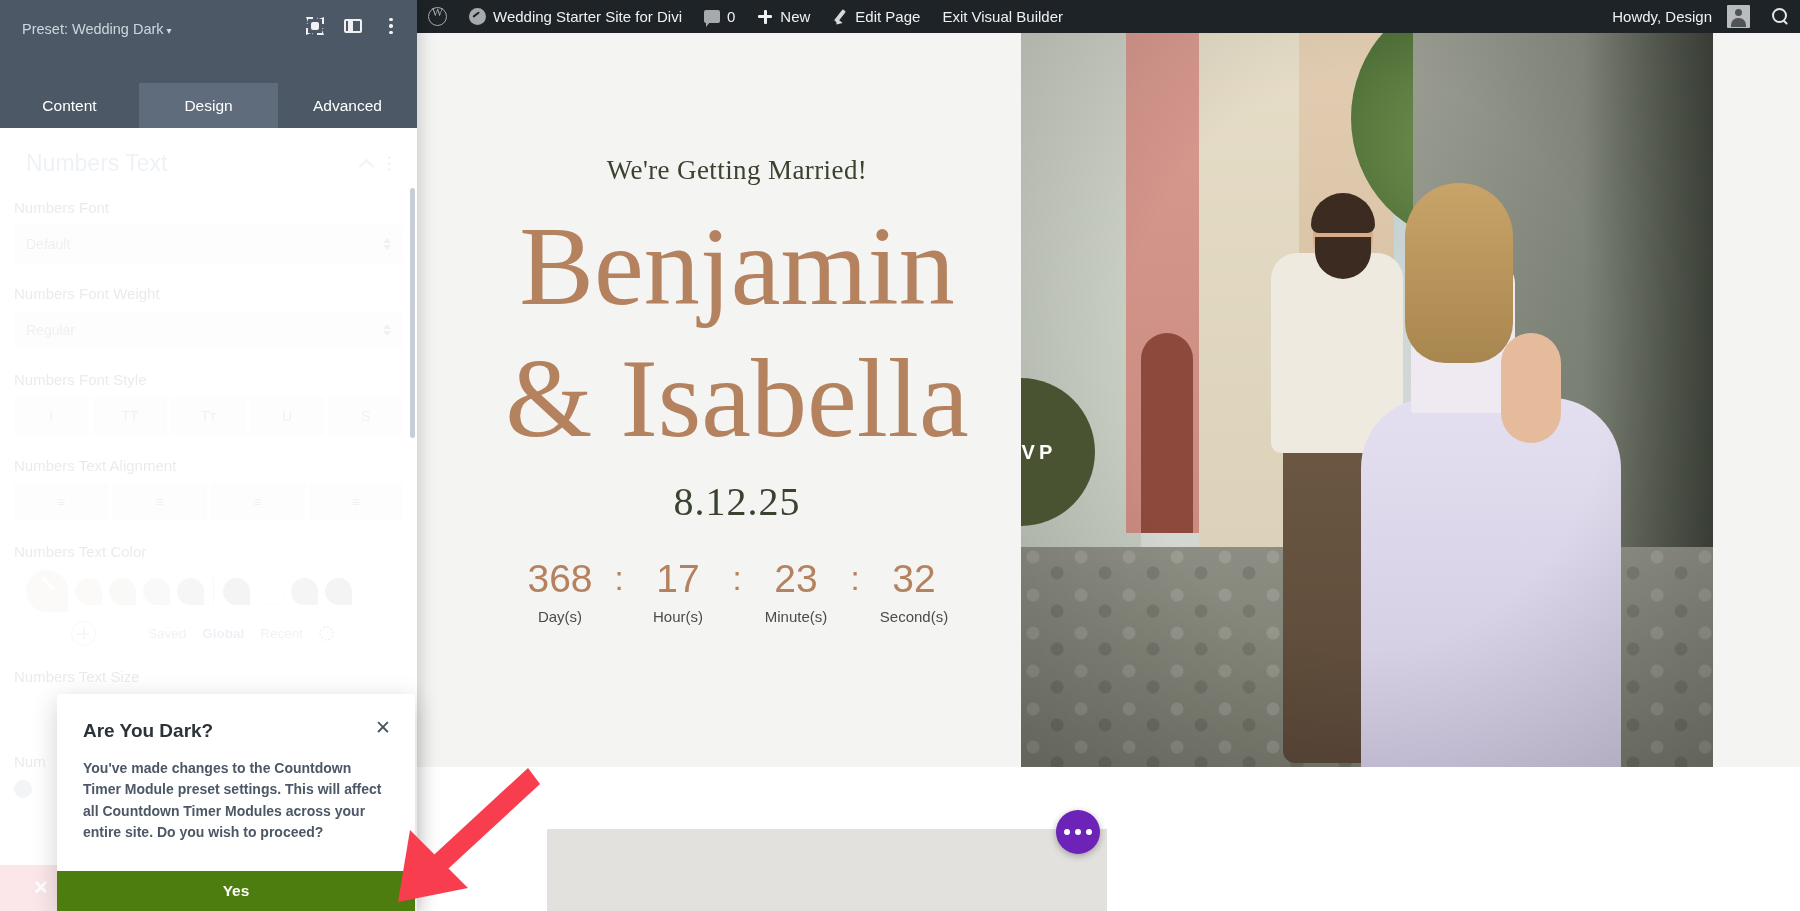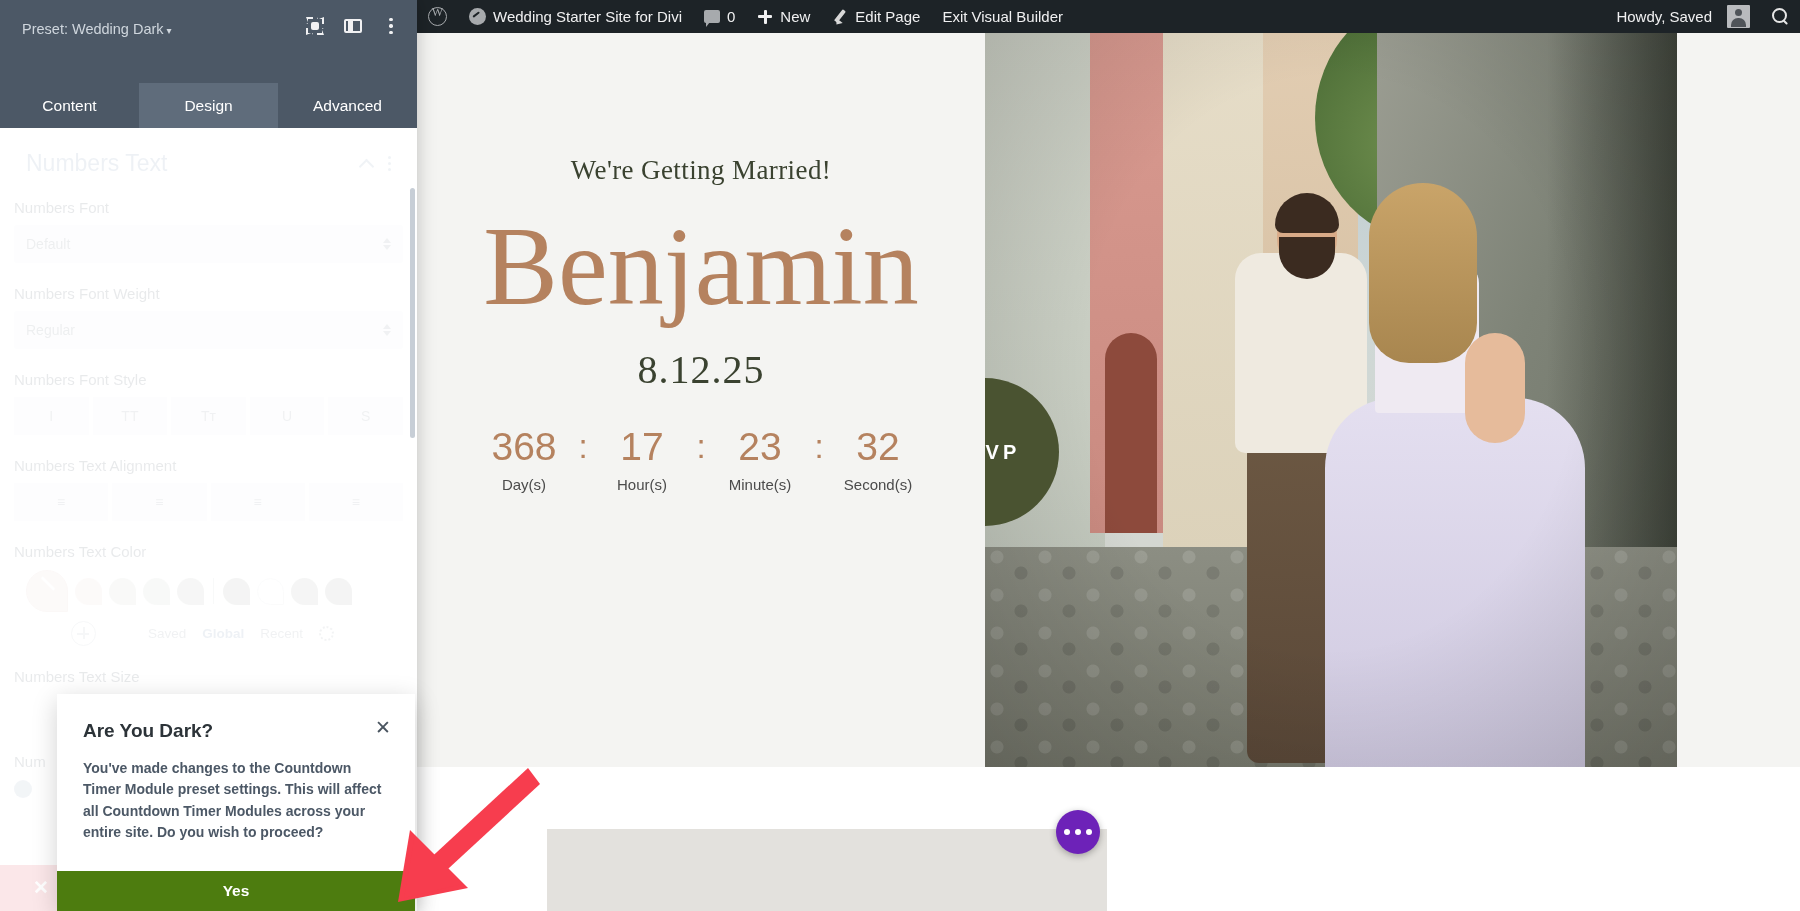--- a/index.html
+++ b/index.html
@@ -99,20 +99,21 @@
     width: 1383px; height: 878px; background: #fff; overflow: hidden;
   }
   .hero {
     position: relative; width: 1383px; height: 734px;
     background: #f4f4f2; display: flex;
   }
   .hero-left {
     width: 568px; height: 734px; background: #f4f4f2;
     display: flex; flex-direction: column; align-items: center;
     padding-top: 122px;
+    margin-left: 36px;
   }
   .kicker {
     font-family: "Liberation Serif", serif;
     font-size: 27px; color: #3a4230; letter-spacing: .4px;
   }
   .couple {
     font-family: "Liberation Serif", serif;
     color: #b5825f; font-size: 112px; line-height: 1.18;
     text-align: center; margin-top: 14px; font-weight: 400;
   }
@@ -361,20 +362,21 @@
 
 <div id="root">
 
   <div class="canvas">
     <div class="hero">
 
       <div class="hero-left">
         <div class="kicker">We're Getting Married!</div>
         <div class="couple">
           <div>Benjamin</div>
+          <div>&amp; Isabella</div>
         </div>
         <div class="wdate">8.12.25</div>
 
         <div class="countdown">
           <div class="cd-unit">
             <div class="cd-num">368</div>
             <div class="cd-lbl">Day(s)</div>
           </div>
           <div class="cd-sep">:</div>
           <div class="cd-unit">
@@ -455,21 +457,21 @@
     </div>
     <div class="ab-item">
       <span class="pencil-icon"></span>
       <span>Edit Page</span>
     </div>
     <div class="ab-item">
       <span>Exit Visual Builder</span>
     </div>
     <div class="ab-right">
       <div class="ab-item">
-        <span>Howdy, Saved</span>
+        <span>Howdy, Design</span>
         <span class="avatar-box"></span>
       </div>
       <div class="ab-item">
         <span class="search-icon"></span>
       </div>
     </div>
   </div>
 
   <div class="panel">
 

